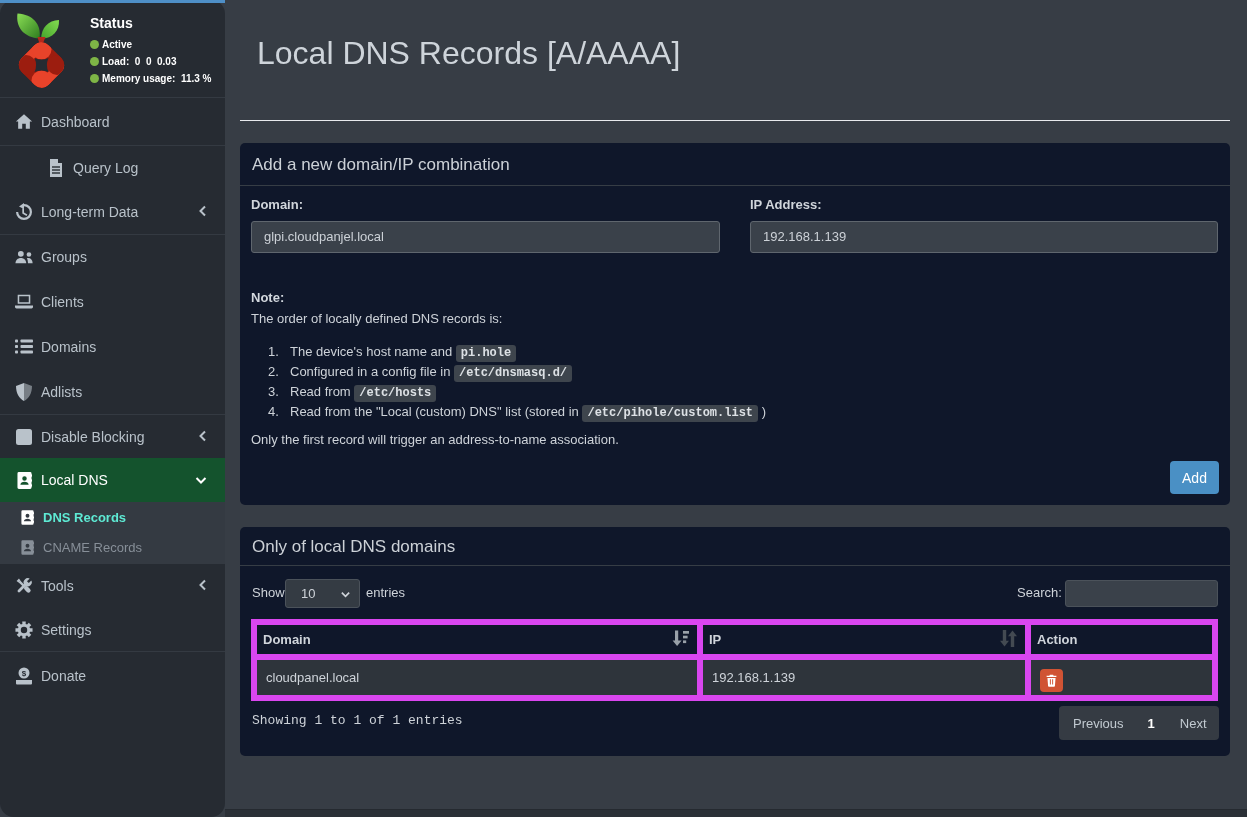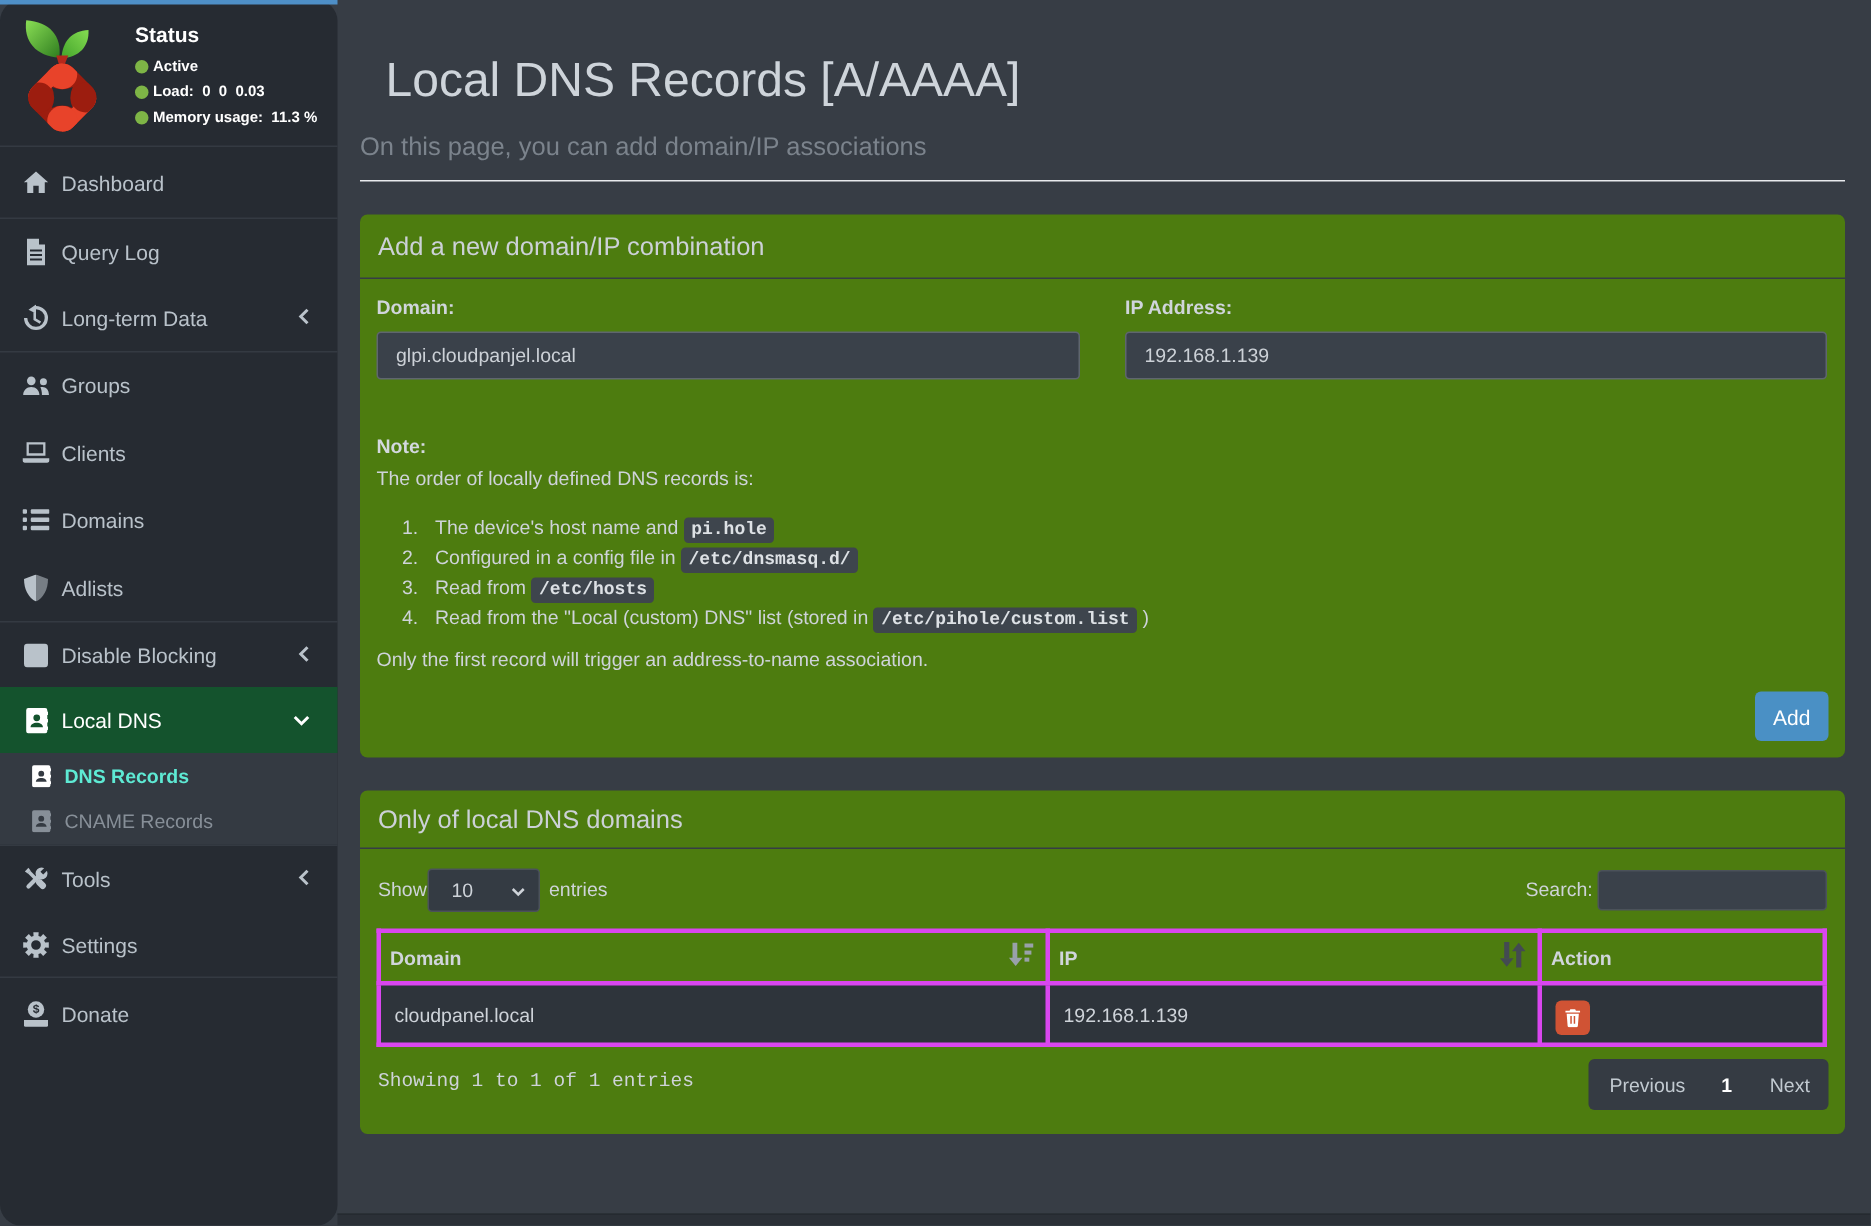--- a/index.html
+++ b/index.html
@@ -48,21 +48,21 @@
 
 .main {
   position:absolute; left:225px; top:0; width:1022px; height:817px;
   background:#373d45;
 }
 .page-h1 { position:absolute; left:32px; top:35px; font-size:32px; color:#ced4da; font-weight:normal; letter-spacing:0; }
 .page-sub { position:absolute; left:15px; top:88px; font-size:17px; color:#7b838c; }
 .page-hr { position:absolute; left:15px; top:120px; width:990px; height:1px; background:#e8eaed; }
 .card {
   position:absolute; left:15px; width:990px;
-  background:#4d7c0f; border-radius:5px;
+  background:#0f172a; border-radius:5px;
 }
 .card1 { top:143px; height:362px; }
 .card2 { top:527px; height:229px; }
 .card-header {
   height:43px; line-height:43px; padding-left:12px;
   font-size:17px; color:#ccd1d7;
   border-bottom:1px solid #363d45;
 }
 .card2 .card-header { height:39px; line-height:39px; }
 .flabel { position:absolute; font-size:13px; font-weight:bold; color:#d0d5db; }
@@ -97,21 +97,21 @@
 }
 .sel .selchev { position:absolute; right:8px; top:9px; line-height:0; }
 .srch {
   position:absolute; left:825px; top:53px; width:153px; height:27px;
   background:#3a414a; border:1px solid #4b525a; border-radius:3px;
 }
 table.dt {
   position:absolute; left:11px; top:92px; width:967px;
   border-collapse:collapse; font-size:13px; color:#ced3d9;
 }
-table.dt th, table.dt td { border:3px solid #d946ef; text-align:left; font-weight:normal; padding:0 0 0 9px; }
+table.dt th, table.dt td { border:6px solid #d946ef; text-align:left; font-weight:normal; padding:0 0 0 9px; }
 table.dt th { height:35px; font-weight:bold; color:#d0d5db; position:relative; padding-left:6px; }
 table.dt td { height:41px; background:#2e343b; }
 .sorticon { position:absolute; right:8px; top:50%; transform:translateY(-50%); }
 .btn-trash {
   width:23px; height:23px; margin-top:5px; background:#d05334; border-radius:4px;
   display:flex; align-items:center; justify-content:center;
 }
 .pager {
   position:absolute; right:11px; top:179px; height:34px; width:160px;
   background:#353b43; border-radius:4px;
@@ -119,21 +119,20 @@
 }
 .pager .pg-prev { margin-left:14px; }
 .pager .pg-cur { margin-left:24px; color:#fff; font-weight:bold; }
 .pager .pg-next { margin-left:25px; }
 .footer { position:absolute; left:225px; top:809px; width:1022px; height:8px; background:#2b3037; border-top:1px solid #252a30; }
 </style>
 </head>
 <body>
 <div class="main">
   <div class="page-h1">Local DNS Records [A/AAAA]</div>
-  <div class="page-sub">On this page, you can add domain/IP associations</div>
   <div class="page-hr"></div>
 
   <div class="card card1">
     <div class="card-header">Add a new domain/IP combination</div>
     <div class="flabel" style="left:11px; top:54px;">Domain:</div>
     <div class="finput" style="left:11px; top:78px; width:469px;">glpi.cloudpanjel.local</div>
     <div class="flabel" style="left:510px; top:54px;">IP Address:</div>
     <div class="finput" style="left:510px; top:78px; width:468px;">192.168.1.139</div>
     <div class="note">
       <b>Note:</b><br>
@@ -244,21 +243,21 @@
       <div class="st-row"><span class="dot"></span>Load:&nbsp; 0&nbsp; 0&nbsp; 0.03</div>
       <div class="st-row"><span class="dot"></span>Memory usage:&nbsp; 11.3&nbsp;%</div>
     </div>
   </div>
   <ul class="menu">
     <li style="height:47px;"><span class="mi">
           <svg width="19" height="17" viewBox="0 0 20 18">
             <path d="M10 1 L19 9 H16.5 V17 H12 V11.5 H8 V17 H3.5 V9 H1 Z" fill="#b9c2ca"></path>
           </svg>
         </span>Dashboard</li>
-    <li class="divtop" style="height:45px;"><span class="mi">
+    <li class="divtop" style="height:45px;padding-left:32px;"><span class="mi">
           <svg width="14" height="18" viewBox="0 0 14 18">
             <path d="M1 0 h8 l4 4 v14 H1 Z M9 0 v4 h4" fill="#b9c2ca"></path>
             <g stroke="#262b32" stroke-width="1.4">
               <line x1="3" y1="8" x2="11" y2="8"></line>
               <line x1="3" y1="11" x2="11" y2="11"></line>
               <line x1="3" y1="14" x2="11" y2="14"></line>
             </g>
           </svg>
         </span>Query Log</li>
     <li style="height:44px;"><span class="mi">

